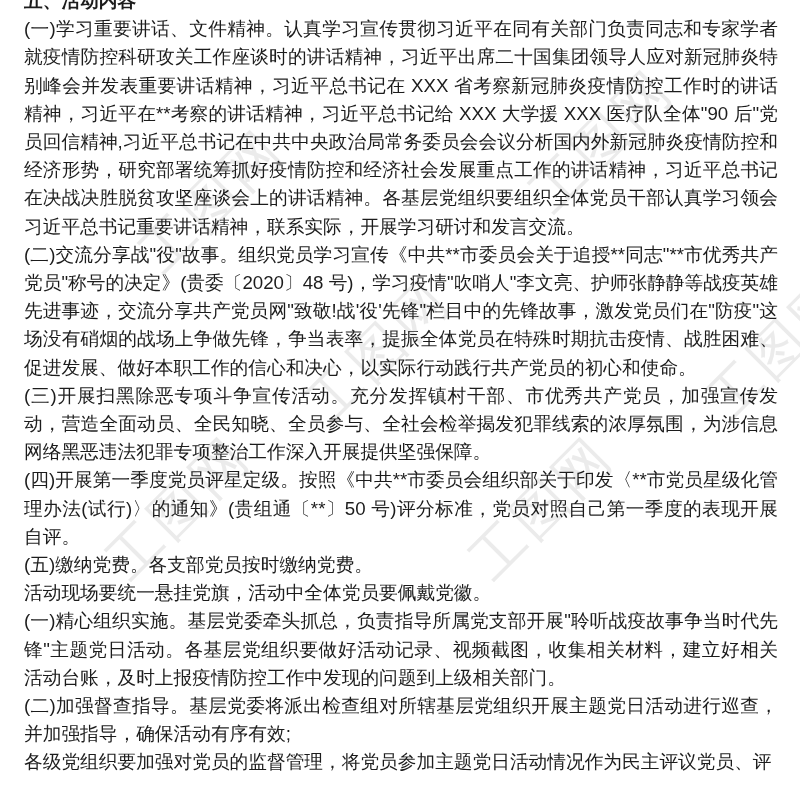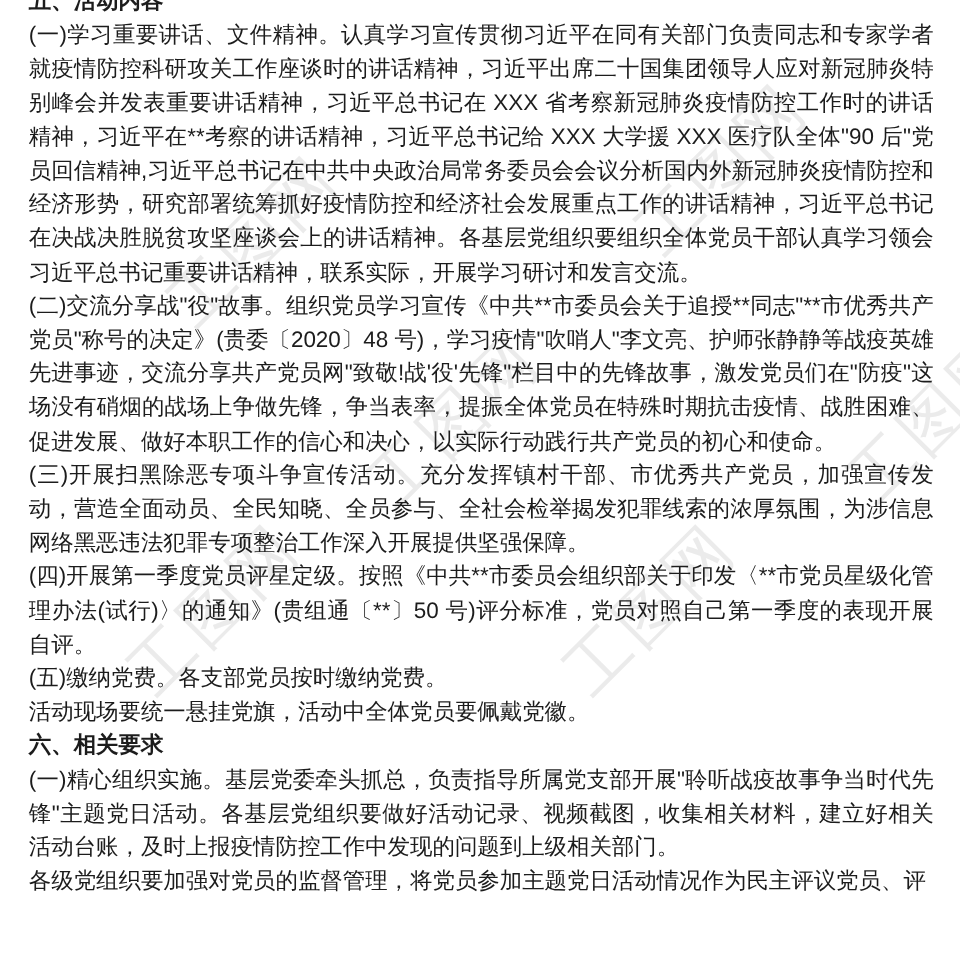--- a/index.html
+++ b/index.html
@@ -67,18 +67,18 @@
   <span class="wm wm6" style="color: rgb(220, 220, 220);">工图网</span>
 
   <div class="doc">
     <p class="h">五、活动内容</p>
     <p>(一)学习重要讲话、文件精神。认真学习宣传贯彻习近平在同有关部门负责同志和专家学者就疫情防控科研攻关工作座谈时的讲话精神，习近平出席二十国集团领导人应对新冠肺炎特别峰会并发表重要讲话精神，习近平总书记在 XXX 省考察新冠肺炎疫情防控工作时的讲话精神，习近平在**考察的讲话精神，习近平总书记给 XXX 大学援 XXX 医疗队全体"90 后"党员回信精神,习近平总书记在中共中央政治局常务委员会会议分析国内外新冠肺炎疫情防控和经济形势，研究部署统筹抓好疫情防控和经济社会发展重点工作的讲话精神，习近平总书记在决战决胜脱贫攻坚座谈会上的讲话精神。各基层党组织要组织全体党员干部认真学习领会习近平总书记重要讲话精神，联系实际，开展学习研讨和发言交流。</p>
     <p>(二)交流分享战"役"故事。组织党员学习宣传《中共**市委员会关于追授**同志"**市优秀共产党员"称号的决定》(贵委〔2020〕48 号)，学习疫情"吹哨人"李文亮、护师张静静等战疫英雄先进事迹，交流分享共产党员网"致敬!战'役'先锋"栏目中的先锋故事，激发党员们在"防疫"这场没有硝烟的战场上争做先锋，争当表率，提振全体党员在特殊时期抗击疫情、战胜困难、促进发展、做好本职工作的信心和决心，以实际行动践行共产党员的初心和使命。</p>
     <p>(三)开展扫黑除恶专项斗争宣传活动。充分发挥镇村干部、市优秀共产党员，加强宣传发动，营造全面动员、全民知晓、全员参与、全社会检举揭发犯罪线索的浓厚氛围，为涉信息网络黑恶违法犯罪专项整治工作深入开展提供坚强保障。</p>
     <p>(四)开展第一季度党员评星定级。按照《中共**市委员会组织部关于印发〈**市党员星级化管理办法(试行)〉的通知》(贵组通〔**〕50 号)评分标准，党员对照自己第一季度的表现开展自评。</p>
     <p>(五)缴纳党费。各支部党员按时缴纳党费。</p>
     <p>活动现场要统一悬挂党旗，活动中全体党员要佩戴党徽。</p>
-    <p class="h">六、相关要求</p>
     <p>(一)精心组织实施。基层党委牵头抓总，负责指导所属党支部开展"聆听战疫故事争当时代先锋"主题党日活动。各基层党组织要做好活动记录、视频截图，收集相关材料，建立好相关活动台账，及时上报疫情防控工作中发现的问题到上级相关部门。</p>
+    <p>(二)加强督查指导。基层党委将派出检查组对所辖基层党组织开展主题党日活动进行巡查，并加强指导，确保活动有序有效;</p>
     <p>各级党组织要加强对党员的监督管理，将党员参加主题党日活动情况作为民主评议党员、评</p>
   </div>
 
 </div>
 
 </body></html>

